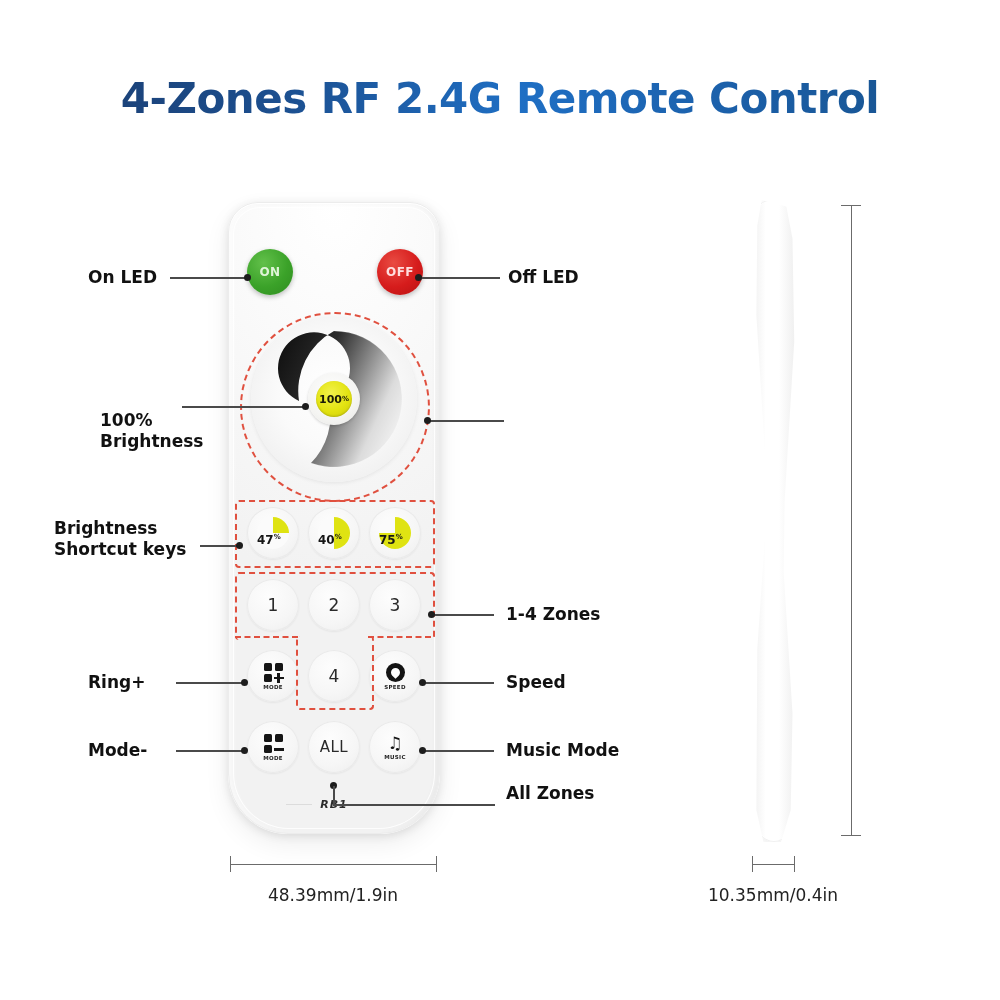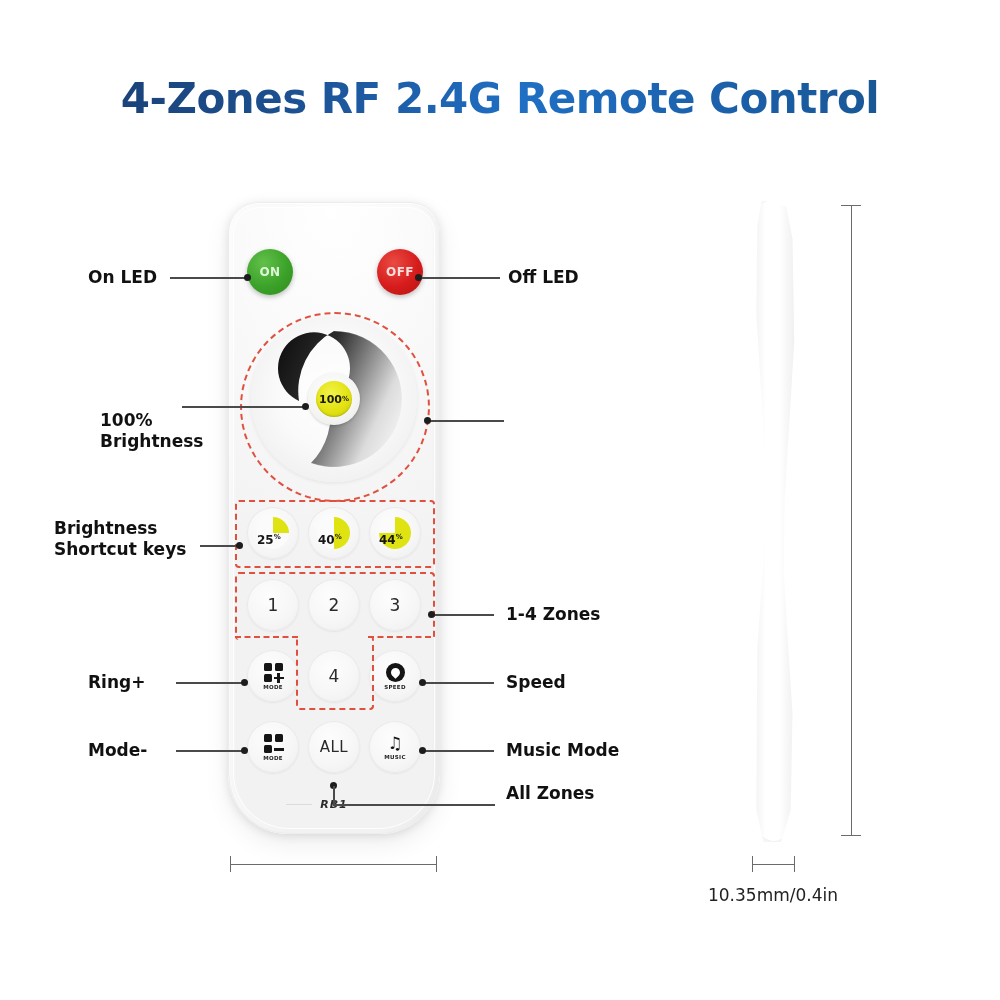--- a/index.html
+++ b/index.html
@@ -188,39 +188,39 @@
         </div>
       </div>
     </div>
 
     <div class="key" style="left:18px;top:304px;">
       <svg width="34" height="34" viewBox="0 0 34 34">
         <circle cx="17" cy="17" r="16" fill="#fbfbfb"></circle>
         <path d="M17 17 L17 1 A16 16 0 0 1 33 17 Z" fill="#dfe312"></path>
       </svg>
       <div class="pielabel" style="left:10px;top:26px;">
-        <span>25</span><sup>%</sup>
+        <span>47</span><sup>%</sup>
       </div>
     </div>
     <div class="key" style="left:79px;top:304px;">
       <svg width="34" height="34" viewBox="0 0 34 34">
         <circle cx="17" cy="17" r="16" fill="#fbfbfb"></circle>
         <path d="M17 17 L17 1 A16 16 0 0 1 17 33 Z" fill="#dfe312"></path>
       </svg>
       <div class="pielabel" style="left:10px;top:26px;">
         <span>40</span><sup>%</sup>
       </div>
     </div>
     <div class="key" style="left:140px;top:304px;">
       <svg width="34" height="34" viewBox="0 0 34 34">
         <circle cx="17" cy="17" r="16" fill="#fbfbfb"></circle>
         <path d="M17 17 L17 1 A16 16 0 1 1 1 17 Z" fill="#dfe312"></path>
       </svg>
       <div class="pielabel" style="left:10px;top:26px;">
-        <span>44</span><sup>%</sup>
+        <span>75</span><sup>%</sup>
       </div>
     </div>
 
     <div class="key" style="left:18px;top:376px;">
       <span class="num">1</span>
     </div>
     <div class="key" style="left:79px;top:376px;">
       <span class="num">2</span>
     </div>
     <div class="key" style="left:140px;top:376px;">
@@ -331,19 +331,20 @@
   <div class="lead" style="left:333px;top:804px;width:162px;"></div>
   <div class="clabel r" style="left:506px;top:783px;">All Zones</div>
 
   <div class="dimline-v" style="left:851px;top:205px;height:630px;"></div>
   <div class="tick-h" style="left:841px;top:205px;"></div>
   <div class="tick-h" style="left:841px;top:835px;"></div>
 
   <div class="dimline-h" style="left:230px;top:864px;width:206px;"></div>
   <div class="tick-v" style="left:230px;top:856px;"></div>
   <div class="tick-v" style="left:436px;top:856px;"></div>
+  <div class="dimtext c" style="left:230px;top:884px;width:206px;">48.39mm/1.9in</div>
 
   <div class="dimline-h" style="left:752px;top:864px;width:42px;"></div>
   <div class="tick-v" style="left:752px;top:856px;"></div>
   <div class="tick-v" style="left:794px;top:856px;"></div>
   <div class="dimtext c" style="left:688px;top:884px;width:170px;">10.35mm/0.4in</div>
 
 </div>
 
 </body></html>

